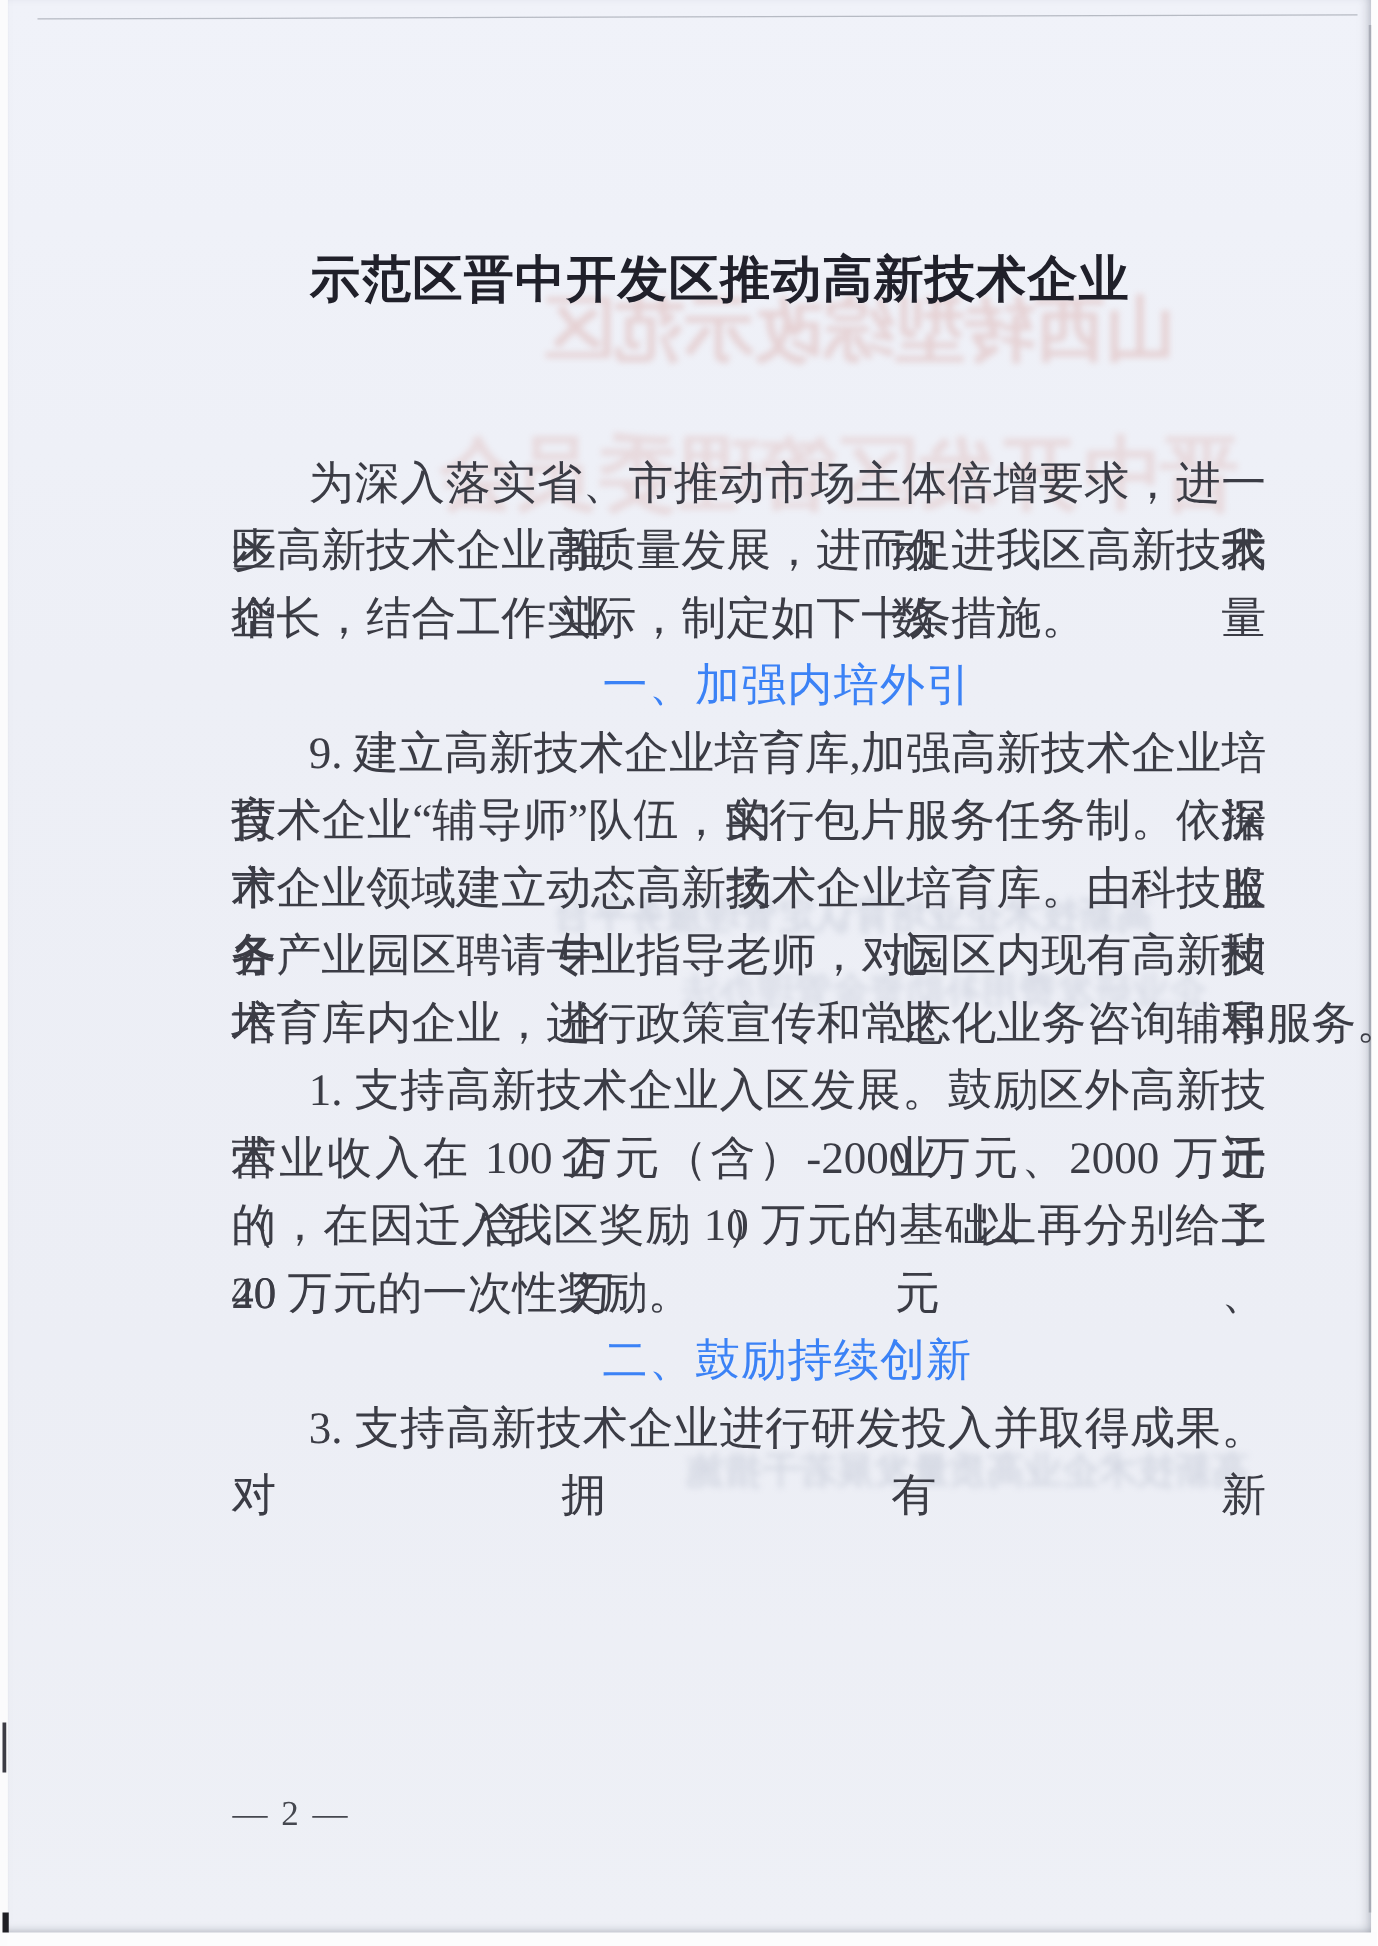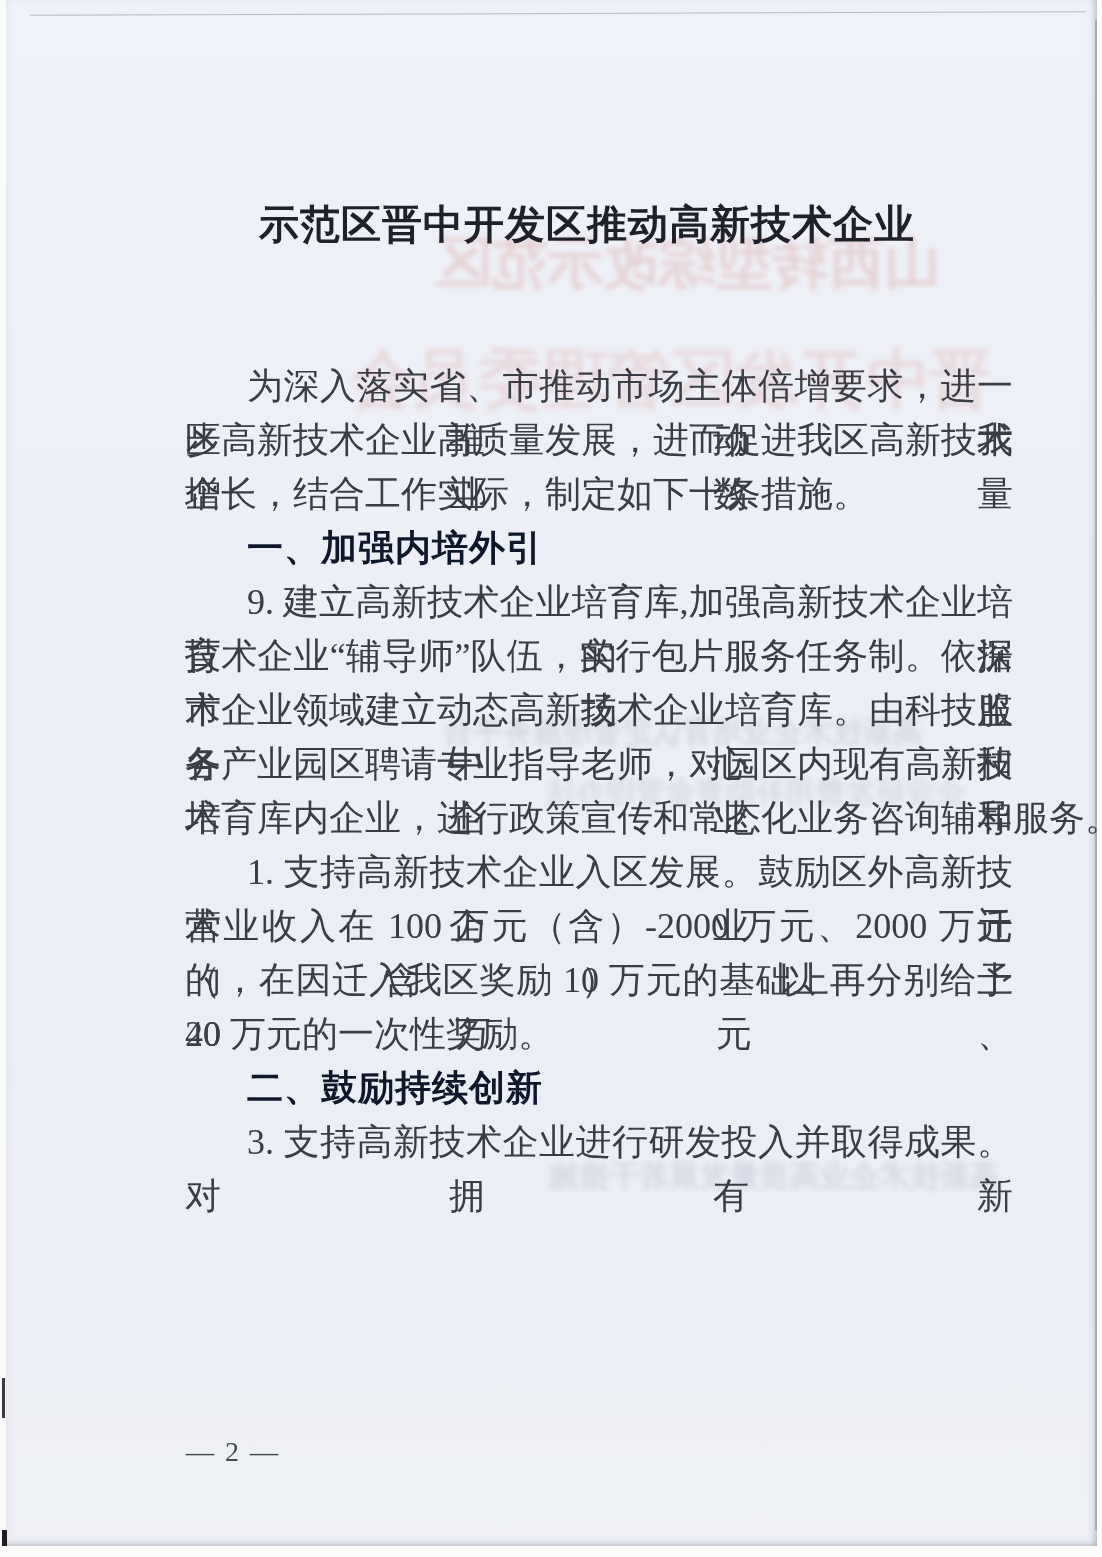--- a/index.html
+++ b/index.html
@@ -19,30 +19,30 @@
   .mark1{position:absolute;left:2px;top:1378px;width:3px;height:40px;background:#3c3c44;}
   .mark2{position:absolute;left:2px;top:1530px;width:5px;height:16px;background:#1f1f24;}
 
   
   .ghost{position:absolute;white-space:nowrap;transform:scaleX(-1);
          filter:blur(2.5px);font-weight:700;pointer-events:none;}
   .ghost.red{color:#cf8278;font-family:"Liberation Sans",sans-serif;}
   .ghost.gray{color:#b9bfce;font-family:"Liberation Serif",serif;}
 
   
-  .doc-title{position:absolute;left:172px;top:196px;width:830px;text-align:center;
+  .doc-title{position:absolute;left:161px;top:196px;width:830px;text-align:center;
              font-family:"Liberation Sans",sans-serif;font-weight:700;
              font-size:40px;line-height:57px;color:#20202a;letter-spacing:1px;}
   .doc-body{position:absolute;left:185px;top:359px;width:828px;
             font-size:36px;color:#3b3c45;}
   .line{height:54px;line-height:54px;white-space:nowrap;}
   .line.full{text-align:justify;text-align-last:justify;white-space:normal;}
   .line.indent{text-indent:62px;}
-  .line.heading{font-family:"Liberation Sans",sans-serif;font-weight:700;
-                color:#0f172a;text-indent:62px;letter-spacing:1px;}
+  .line.heading{font-family:"Liberation Sans",sans-serif;font-weight:400;
+                color:#3b82f6;text-indent:62px;letter-spacing:1px;text-align:center;}
   .page-number{position:absolute;left:186px;top:1436px;font-size:28px;
                color:#45474f;letter-spacing:2px;}
 </style>
 </head>
 <body>
 
 <div class="stage">
   <div class="paper"></div>
   <div class="top-edge"></div>
   <div class="right-edge"></div>

